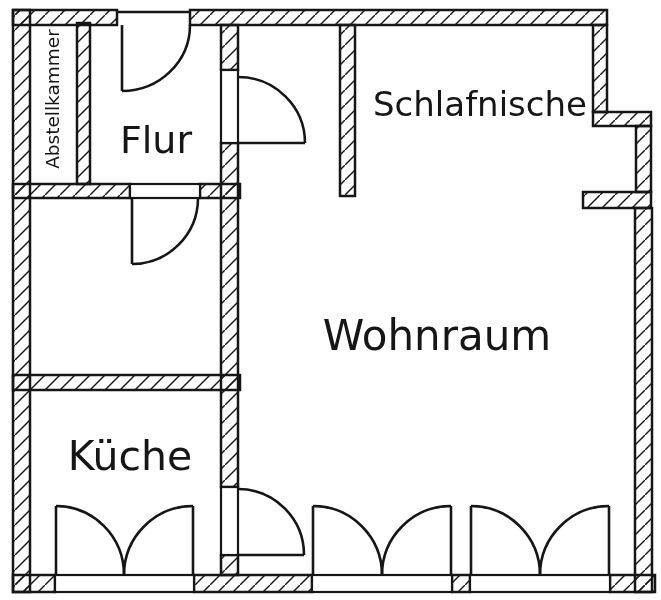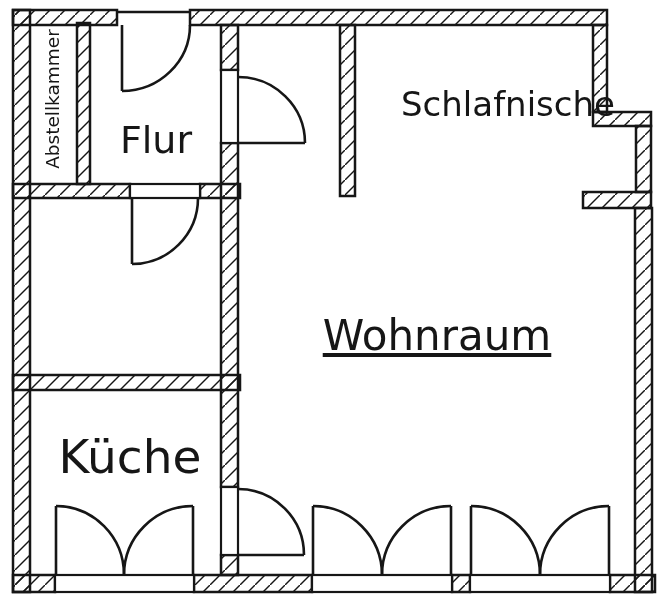--- a/index.html
+++ b/index.html
@@ -5,23 +5,23 @@
   html,body{margin:0;padding:0;background:#ffffff;}
   #plan{position:relative;width:661px;height:600px;background:#ffffff;overflow:hidden;
         font-family:"DejaVu Sans","Liberation Sans",sans-serif;}
   #plan svg{position:absolute;left:0;top:0;}
   .room-label{position:absolute;color:#161616;white-space:nowrap;
               transform:translate(-50%,-50%);line-height:1;}
   .room-label.vert{transform:translate(-50%,-50%) rotate(-90deg);}
   .lbl-abstellkammer{left:53px;top:99px;font-size:18.5px;}
   .lbl-flur{left:156px;top:132px;font-size:38px;margin-top:8px;}
   .lbl-bad{left:130px;top:301px;font-size:41px;}
-  .lbl-kueche{left:130px;top:456px;font-size:47px;}
-  .lbl-wohnraum{left:437px;top:336px;font-size:42px;text-decoration:underline;}
-  .lbl-schlafnische{left:480px;top:104px;font-size:34px;margin-left:28px;}
+  .lbl-kueche{left:130px;top:456px;font-size:41px;}
+  .lbl-wohnraum{left:437px;top:336px;font-size:42px;}
+  .lbl-schlafnische{left:480px;top:104px;font-size:34px;}
 </style>
 </head>
 <body>
 
 <div id="plan">
 
   <svg width="661" height="600" viewBox="0 0 661 600">
     <defs>
       <pattern id="hatch" width="15" height="15" patternUnits="userSpaceOnUse">
         <path d="M-2,17 L17,-2" stroke="#161616" stroke-width="1.4" fill="none"></path>

